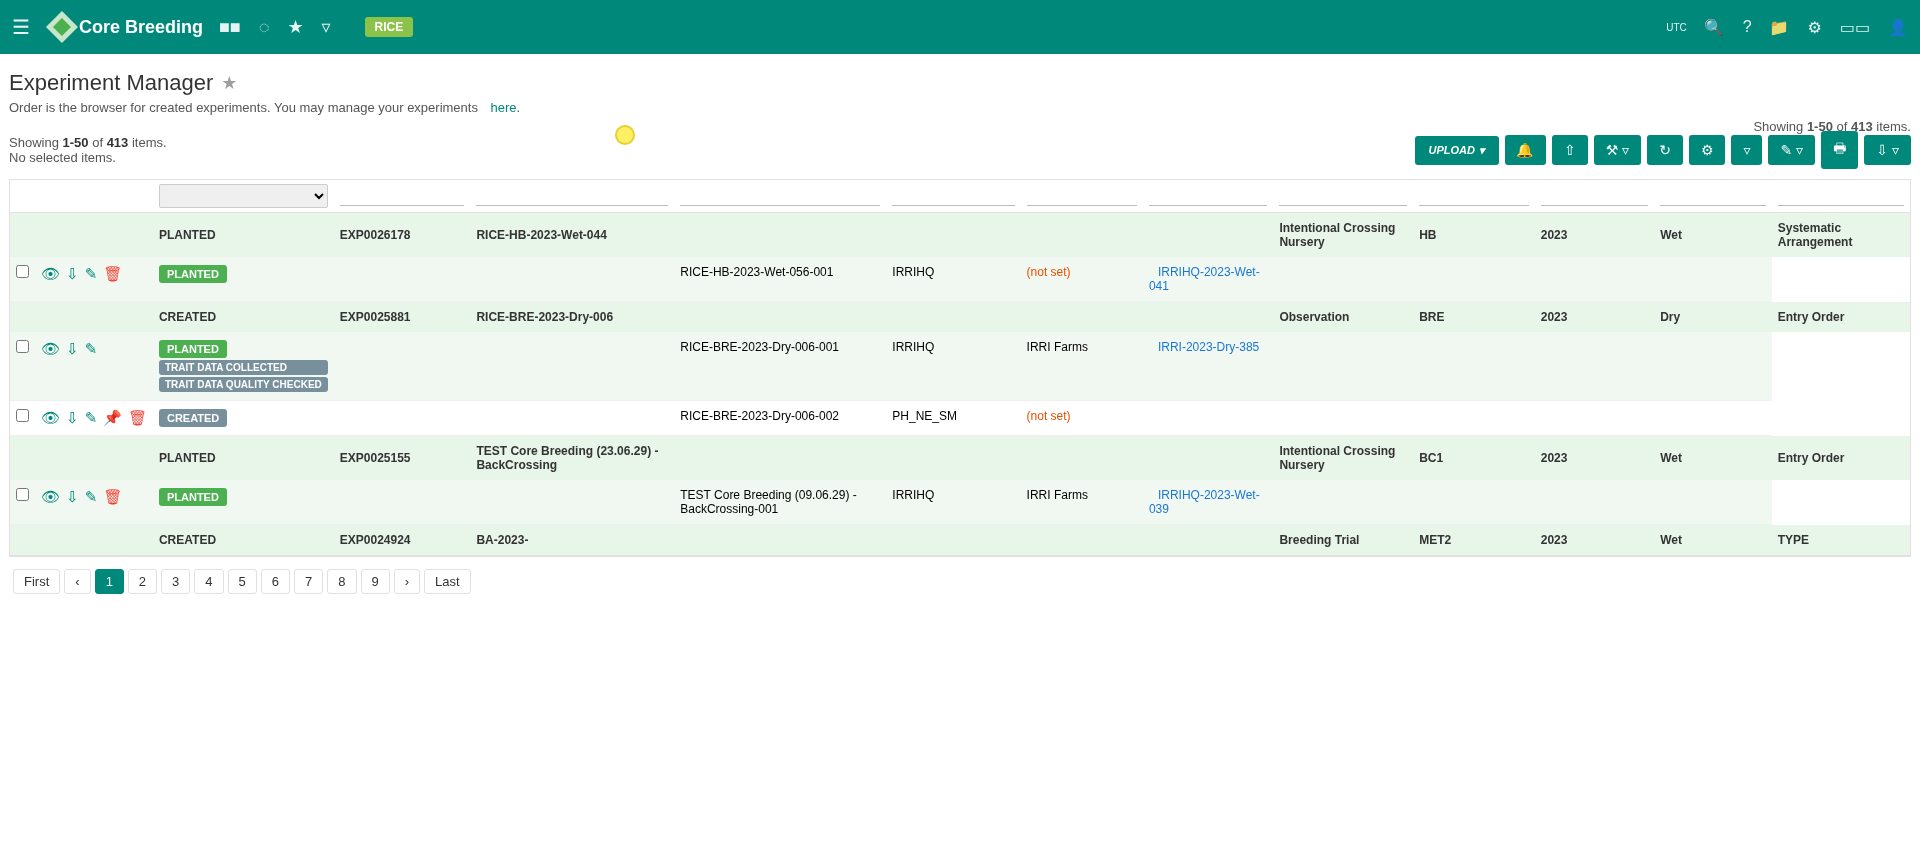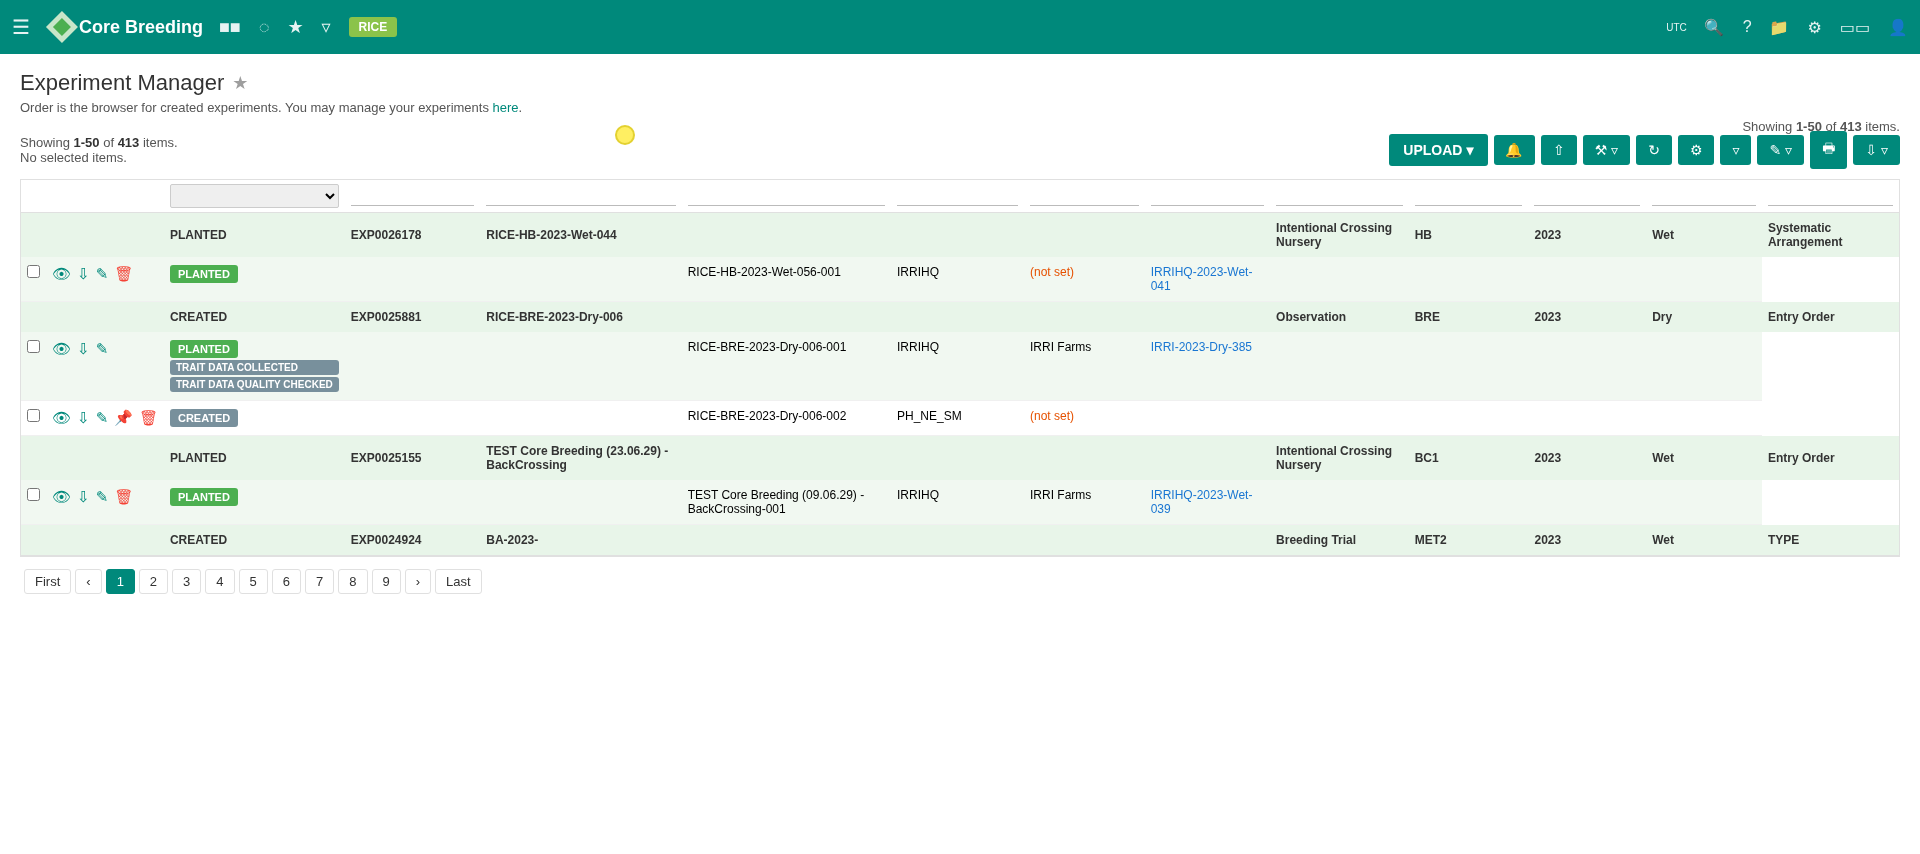--- a/index.html
+++ b/index.html
@@ -19,46 +19,48 @@
     .topnav-logo { display: flex; align-items: center; gap: 1px; font-size: 18px; font-weight: bold; color: white; }
     .topnav-icons { display: flex; align-items: center; gap: 18px; }
     .topnav-icon { color: white; font-size: 18px; cursor: pointer; opacity: 0.9; }
     .topnav-badge {
       background: #8bc34a;
       color: white;
       padding: 3px 10px;
       border-radius: 3px;
       font-size: 12px;
       font-weight: bold;
+      margin-left: 16px;
     }
     .topnav-right { display: flex; align-items: center; gap: 18px; }
     .topnav-right .topnav-icon { font-size: 16px; }
     .utc-label { font-size: 10px; color: rgba(255,255,255,0.9); }
 
     
-    .main-content { padding: 16px 20px; background: white; min-height: calc(100vh - 54px); }
+    .main-content { padding: 16px 9px; background: white; min-height: calc(100vh - 54px); }
 
     
     .page-header { display: flex; align-items: center; gap: 8px; margin-bottom: 4px; }
     .page-title { font-size: 22px; font-weight: 400; color: #333; }
     .star-icon { color: #9e9e9e; font-size: 18px; cursor: pointer; }
 
     .page-description { color: #555; font-size: 13px; margin-bottom: 16px; }
     .page-description a { color: #00897b; text-decoration: none; }
     .toolbar-right { display: flex; align-items: center; gap: 6px; }
 
     .btn {
       border: none;
       cursor: pointer;
       padding: 6px 12px;
       border-radius: 3px;
-      font-size: 14px;
+      font-size: 11px;
       display: flex;
       align-items: center;
       gap: 4px;
+      font-style: italic;
     }
     .btn-upload { background: #00897b; color: white; font-weight: bold; padding: 8px 14px; }
     .btn-icon {
       background: #00897b;
       color: white;
       padding: 7px 12px;
       border-radius: 3px;
       font-size: 14px;
       cursor: pointer;
       border: none;
@@ -130,21 +132,21 @@
     .badge-planted { background: #4caf50; }
     .badge-created { background: #78909c; }
     .badge-trait { background: #78909c; font-size: 10px; padding: 2px 6px; display: block; margin-top: 2px; }
 
     
     .action-icons { display: flex; align-items: center; gap: 6px; }
     .action-icon { color: #00897b; cursor: pointer; font-size: 15px; }
     .action-icon.red { color: #f44336; }
 
     
-    .link { color: #1976d2; text-decoration: none; cursor: pointer; }
+    .link { color: #1976d2; text-decoration: none; cursor: pointer; margin-left: 9px; }
 
     
     .pagination {
       display: flex;
       align-items: center;
       gap: 4px;
       padding: 12px 4px;
       border-top: 1px solid #e0e0e0;
       background: white;
     }

